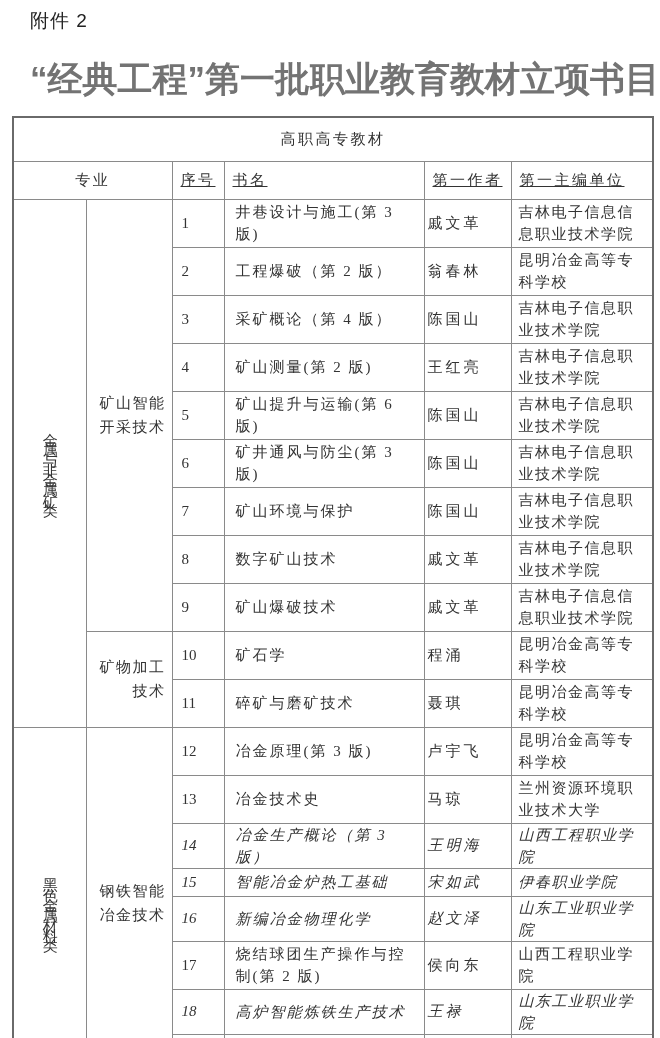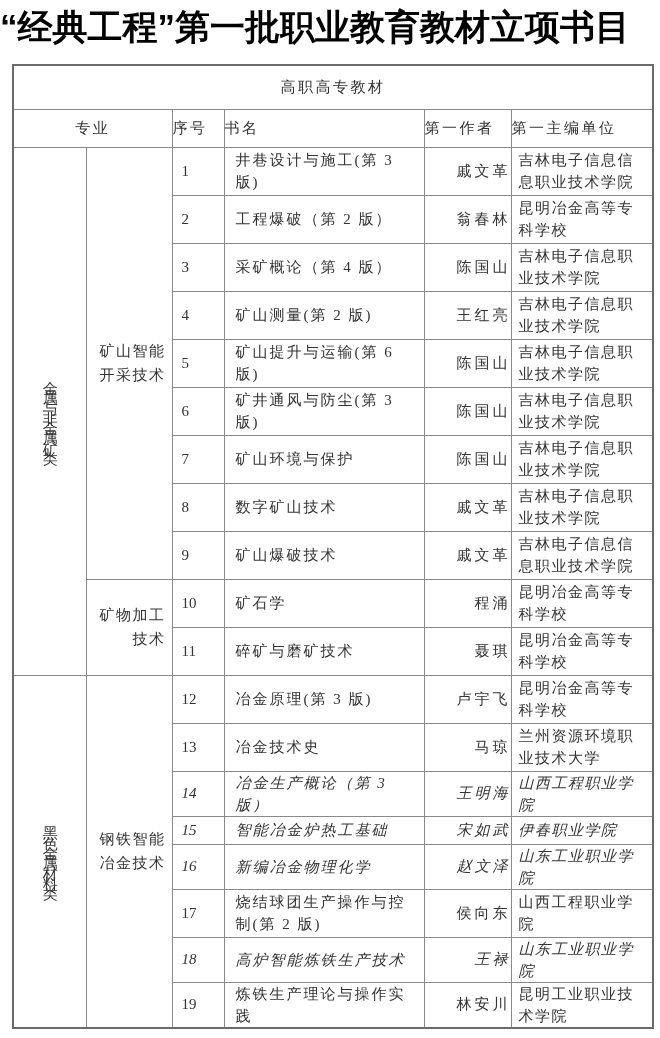--- a/index.html
+++ b/index.html
@@ -10,24 +10,24 @@
     color: #333333;
     overflow: hidden;
   }
   .attachment {
     margin: 8px 0 0 30px;
     font-family: "Liberation Sans", "DejaVu Sans", sans-serif;
     font-size: 19px; font-weight: 500; color: #222;
     letter-spacing: 1px;
   }
   .title {
-    margin-top: 6px;
-    text-align: left;
+    margin-top: 24px;
+    text-align: right;
     font-family: "Liberation Sans", "DejaVu Sans", sans-serif;
-    font-size: 35px; font-weight: 700; color: #000000;
+    font-size: 35px; font-weight: 700; color: #737373;
     letter-spacing: 0px; line-height: 1.2;
   }
   table.doc {
     margin: 16px 0 0 12px;
     width: 640px;
     border-collapse: collapse;
     table-layout: fixed;
     border: 2px solid #6a6a6a;
   }
   table.doc td {
@@ -38,21 +38,21 @@
   }
   tr.band-row { height: 44px; }
   td.band {
     text-align: center;
     letter-spacing: 2.5px;
     font-size: 15px;
     margin-top: 48px;
   }
   tr.head-row { height: 38px; margin-left: 44px; }
   td.h-major { text-align: center; letter-spacing: 2.5px; }
-  td.h-left  { letter-spacing: 2.5px; }
+  td.h-left  { padding-left: 8px; letter-spacing: 2.5px; text-decoration: underline; }
   tr.tall  { height: 48px; }
   tr.short { height: 28px; font-style: italic; }
   tr.last  { height: 46px; }
   td.group {
     text-align: center;
   }
   .vtext {
     display: inline-block;
     writing-mode: vertical-rl;
     text-orientation: upright;
@@ -62,27 +62,28 @@
   }
   td.subcat { text-align: right; padding: 0 6px; }
   td.subcat span {
     display: inline-block;
     max-width: 72px;
     letter-spacing: 1.5px;
     line-height: 24px;
   }
   td.no    { padding-left: 9px; font-size: 15px; }
   td.book  { padding-left: 11px; padding-right: 4px; letter-spacing: 2px; line-height: 22px; margin-left: 20px; }
-  td.auth  { padding-left: 24px;  letter-spacing: 3px; text-align: right; }
+  td.auth  { padding-left: 3px;  letter-spacing: 3px; }
   td.org   { padding-left: 7px;  padding-right: 2px; font-size: 14px; letter-spacing: 1.5px; line-height: 22px; }
 </style>
 </head>
 <body>
 
 <div class="page">
+  <div class="attachment">附件 2</div>
   <h1 class="title">“经典工程”第一批职业教育教材立项书目</h1>
 
   <table class="doc">
     <colgroup>
       <col style="width:73px">
         <col style="width:86px">
         <col style="width:52px">
       <col style="width:200px">
         <col style="width:87px">
         <col style="width:142px">

